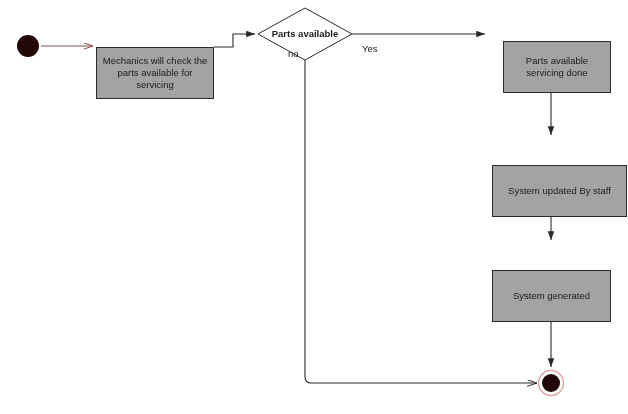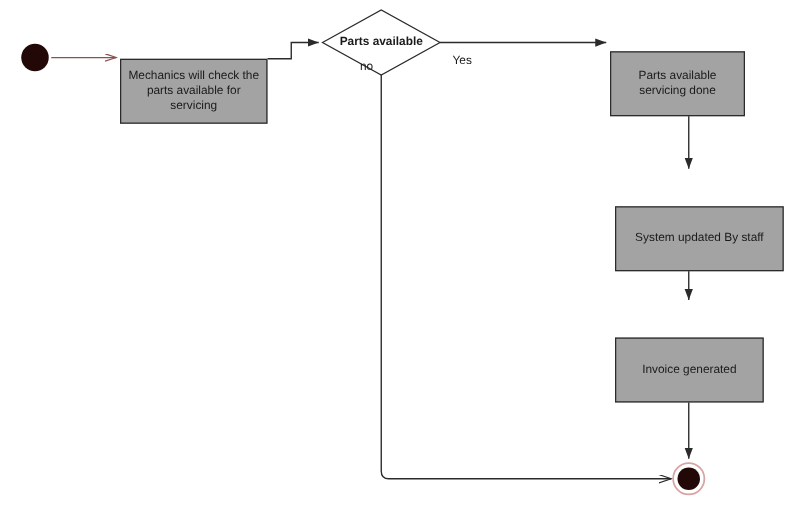--- a/index.html
+++ b/index.html
@@ -101,30 +101,30 @@
     <line x1="551" y1="295" x2="551" y2="367" stroke="#2b2b2b" stroke-width="1.1" marker-end="url(#arrow-dark)"></line>
 
     <circle cx="551" cy="383" r="12.5" fill="#ffffff" stroke="#d9a3a3" stroke-width="1.4"></circle>
     <circle cx="551" cy="383" r="9" fill="#230808"></circle>
   </svg>
 
   <div class="node proc-box" style="left:96px; top:20px; width:118px; height:52px;">
     <span>Mechanics will check the parts available for servicing</span>
   </div>
 
-  <div class="node proc-box" style="left:488px; top:14px; width:108px; height:52px;">
+  <div class="node proc-box" style="left:503px; top:14px; width:108px; height:52px;">
     <span>Parts available servicing done</span>
   </div>
 
   <div class="node proc-box" style="left:492px; top:138px; width:135px; height:52px;">
     <span>System updated By staff</span>
   </div>
 
   <div class="node proc-box" style="left:492px; top:243px; width:119px; height:52px;">
-    <span>Invoice generated</span>
+    <span>System generated</span>
   </div>
 
   <div class="diamond-label" style="left:258px; top:28px; width:94px;">
     <span>Parts available</span>
   </div>
 
   <div class="edge-label" style="left:362px; top:19px;margin-top:24px;">
     <span>Yes</span>
   </div>
 

